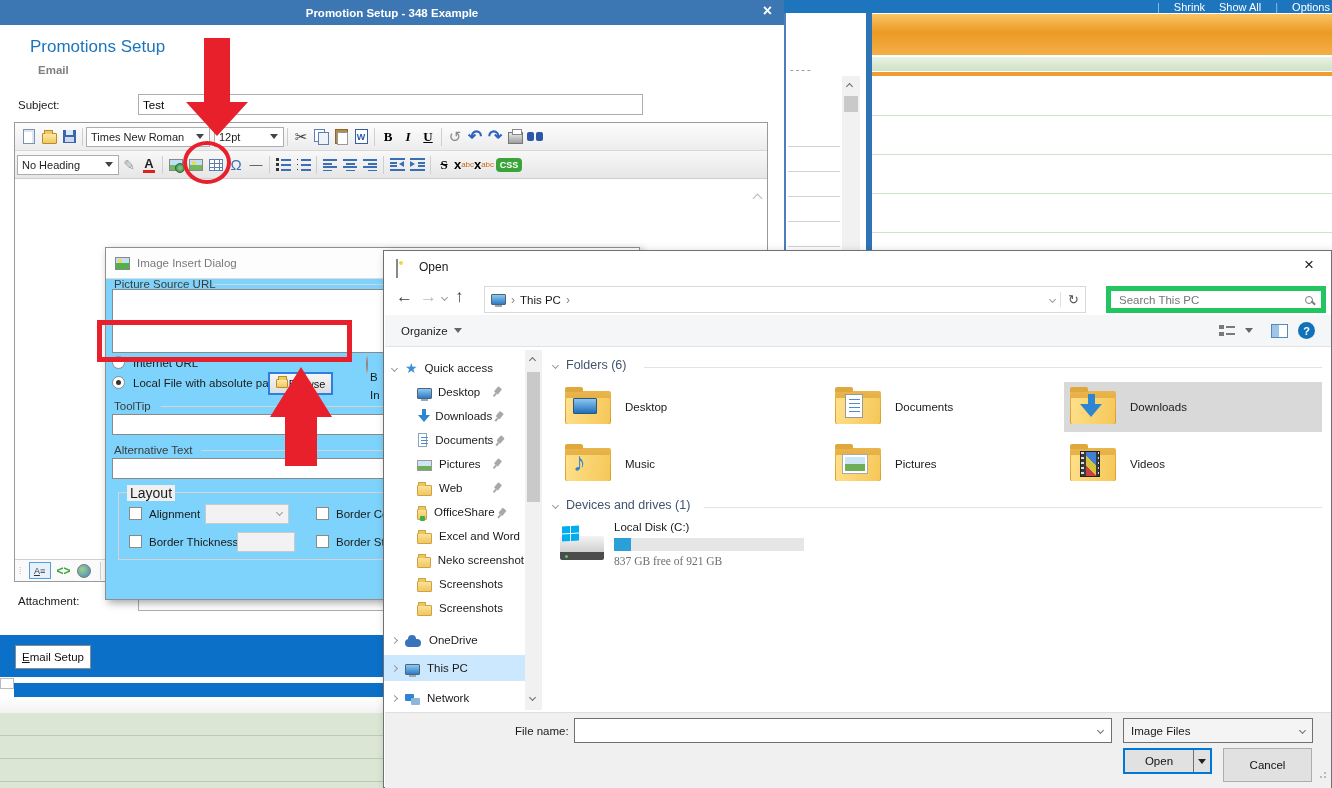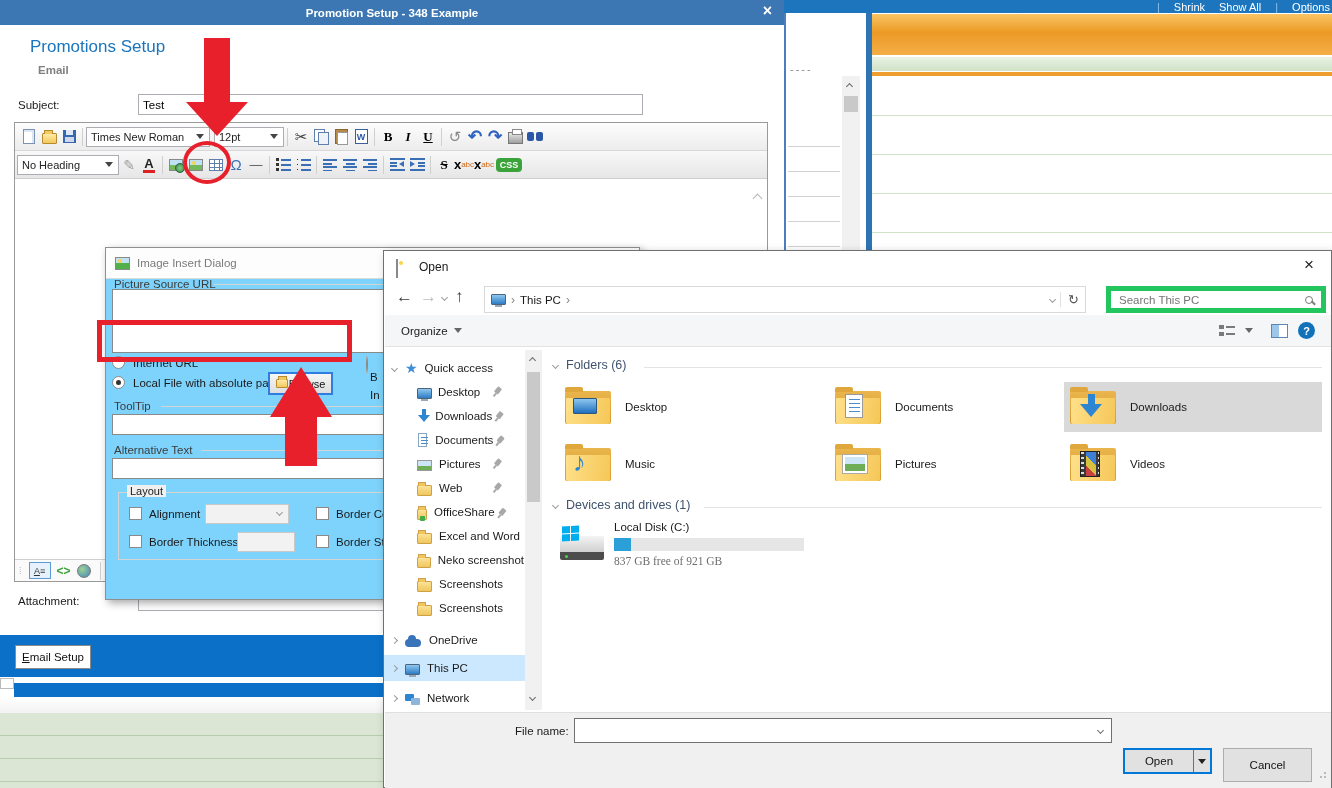--- a/index.html
+++ b/index.html
@@ -116,21 +116,21 @@
   .hdd .hdd-front { position:absolute; left:4px; top:26px; width:44px; height:8px; background:#4c4c4c; border-radius:0 0 2px 2px; }
   .hdd .hdd-led { position:absolute; left:9px; top:29px; width:3px; height:3px; background:#4fd24f; border-radius:50%; }
   .winflag { position:absolute; left:6px; top:0; width:17px; height:15px; transform:skewY(-4deg);
       background:linear-gradient(#00adef,#00adef) 0 0/8px 7px no-repeat, linear-gradient(#00adef,#00adef) 9px 0/8px 7px no-repeat,
       linear-gradient(#00adef,#00adef) 0 8px/8px 7px no-repeat, linear-gradient(#00adef,#00adef) 9px 8px/8px 7px no-repeat; }
 
   
   .combo { background:#fff; border:1px solid #abadb3; display:flex; align-items:center; font-size:11px; color:#222; padding:0 4px; position:relative; }
   .combo .tri { position:absolute; right:5px; }
   .gbx { position:absolute; border:1px solid #d4d4d4; }
-  .gbx > .leg { position:absolute; top:-8px; left:8px; background:#f0f0f0; padding:0 3px; font-size:11px; color:#1a1a1a; white-space:nowrap; }
+  .gbx > .leg { position:absolute; top:-8px; left:8px; background:#f0f0f0; padding:0 3px; font-size:14px; color:#1a1a1a; white-space:nowrap; }
   .cb { width:13px; height:13px; background:#fff; border:1px solid #8a8a8a; flex:none; }
   .radio { width:13px; height:13px; border-radius:50%; background:#fff; border:1px solid #8a8a8a; position:relative; flex:none; }
   .radio.sel::after { content:""; position:absolute; left:3px; top:3px; width:5px; height:5px; border-radius:50%; background:#333; }
 
   .btn { display:flex; align-items:center; justify-content:center; font-size:11.5px; color:#111; background:#e1e1e1; border:1px solid #adadad; }
 
   
   .sb { background:#f1f1f1; }
   .sb .thumb { position:absolute; left:2px; right:2px; background:#c9c9c9; }
   .anno-rect { border:5px solid #e8202c; }
@@ -581,20 +581,24 @@
       </div>
     </div>
 
     
     <div class="abs" style="left:1px;top:461px;width:946px;height:76px;background:#f0f0f0;border-top:1px solid #dfdfdf;">
       <span class="abs txt" style="left:130px;top:12px;">File name:</span>
       <div class="abs" style="left:189px;top:5px;width:538px;height:25px;background:#fff;border:1px solid #707070;display:flex;align-items:center;">
         <input style="border: none; outline: none; flex: 1 1 0%; height: 100%; font-size: 11.5px; padding: 0px 5px; min-width: 0px;" value="">
         <span class="cv down sm" style="margin-right:8px;border-color:#707070;"></span>
       </div>
+      <div class="abs" style="left:738px;top:5px;width:190px;height:25px;background:#f4f4f4;border:1px solid #707070;display:flex;align-items:center;padding:0 7px;">
+        <span class="txt">Image Files</span>
+        <span class="cv down sm" style="margin-left:auto;border-color:#707070;"></span>
+      </div>
       <div class="abs" style="left:738px;top:35px;width:89px;height:26px;background:#e1e1e1;border:2px solid #0078d7;display:flex;align-items:stretch;">
         <span style="flex:1;display:flex;align-items:center;justify-content:center;font-size:11.5px;color:#111;">Open</span>
         <span style="width:17px;border-left:1px solid #707070;display:flex;align-items:center;justify-content:center;">
             <span class="tri" style="border-top-color:#222;"></span>
           </span>
       </div>
       <button class="btn abs" style="left:838px;top:35px;width:89px;height:34px;">
           <span>Cancel</span>
         </button>
       <span class="abs" style="left:932px;top:56px;width:10px;height:10px;background:

